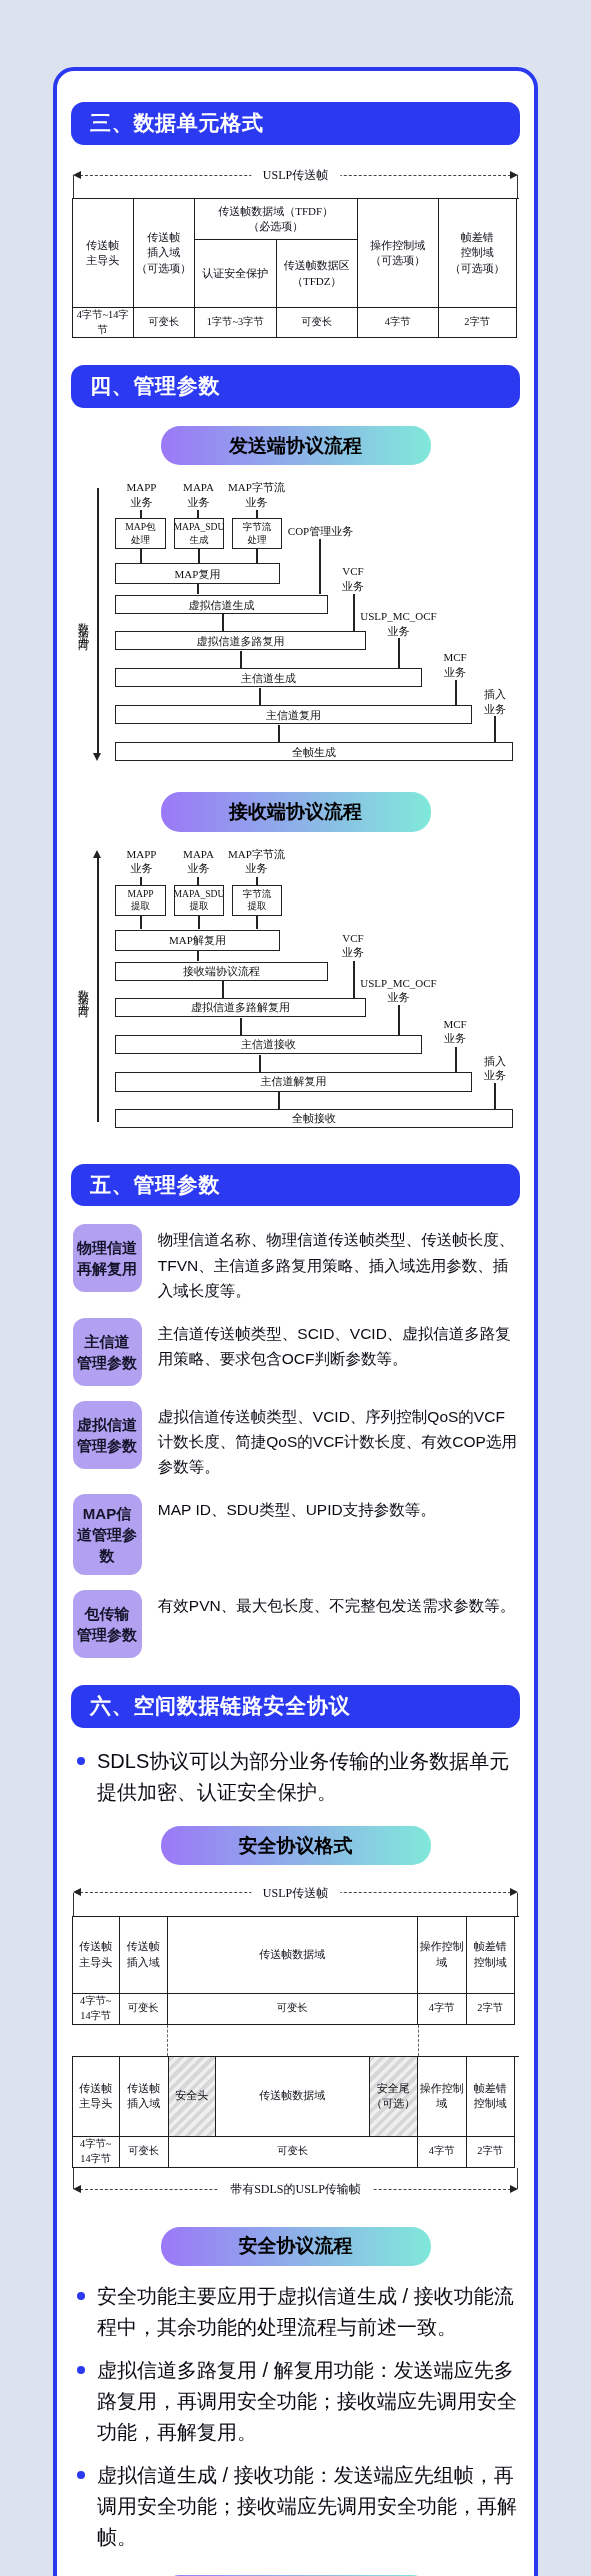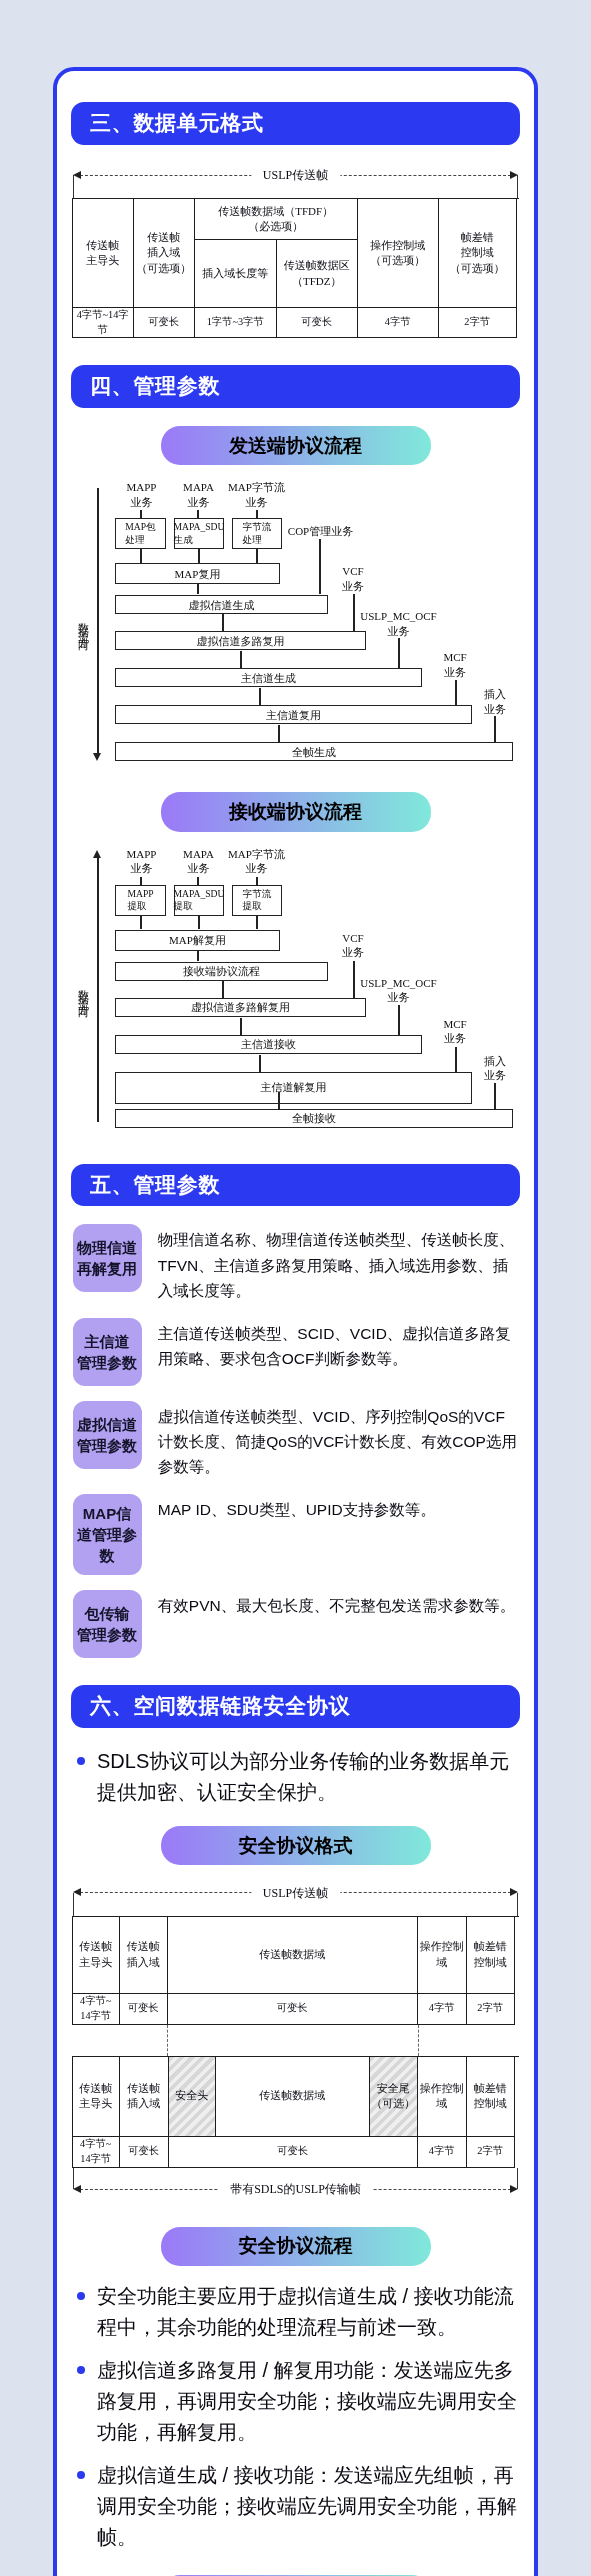--- a/index.html
+++ b/index.html
@@ -60,21 +60,21 @@
   .rs2{grid-row:span 2;} .cs2{grid-column:span 2;} .cs3{grid-column:3 / span 3;}
   .hatch{background:repeating-linear-gradient(135deg,#d7d7d7 0 3.7px,#efefef 3.7px 7.4px);}
   .gapv{position:relative; height:31px; margin:0 0.7px;}
   .gapv span{position:absolute; top:0; height:31px; border-left:1.5px dashed #666;}
   
   .flow{position:relative; height:290px; margin:6px 0 22px;
     font-family:"Liberation Serif","DejaVu Serif",serif; color:#111;}
   .fbox{
     position:absolute; border:1.5px solid #222; background:#fff;
     display:flex; align-items:center; justify-content:center;
-    text-align:left; font-size:11px; line-height:1.3; white-space:pre-line;
+    text-align:center; font-size:11px; line-height:1.3; white-space:pre-line;
     box-sizing:border-box;
   }
   .fbox.sm{font-size:9.6px;}
   .vl{position:absolute; width:1.5px; background:#222;}
   .flab{position:absolute; text-align:center; font-size:11px; line-height:1.3; white-space:pre-line;}
   .axl{position:absolute; left:26px; width:1.5px; background:#222; top:7.4px; height:268px;}
   .axarrow{position:absolute; left:22px; width:0; height:0;
     border-left:4.4px solid transparent; border-right:4.4px solid transparent;}
   .axarrow.down{top:273px; border-top:8.1px solid #222;}
   .axarrow.up{top:3px; border-bottom:8.1px solid #222;}
@@ -116,21 +116,21 @@
       <div class="tc rs2">传送帧
 插入域
 （可选项）</div>
       <div class="tc cs2">传送帧数据域（TFDF）
 （必选项）</div>
       <div class="tc rs2">操作控制域
 （可选项）</div>
       <div class="tc rs2">帧差错
 控制域
 （可选项）</div>
-      <div class="tc">插入域长度等</div>
+      <div class="tc">认证安全保护</div>
       <div class="tc">传送帧数据区
 （TFDZ）</div>
       <div class="tc sz">4字节~14字节</div>
       <div class="tc sz">可变长</div>
       <div class="tc sz">1字节~3字节</div>
       <div class="tc sz">可变长</div>
       <div class="tc sz">4字节</div>
       <div class="tc sz">2字节</div>
     </div>
   </div>
@@ -238,21 +238,21 @@
     <div class="flab" style="left:283px;top:129px;width:89px">USLP_MC_OCF
 业务</div>
     <div class="vl" style="left:327px;top:158px;height:30px"></div>
     <div class="vl" style="left:169px;top:171px;height:18px"></div>
     <div class="fbox" style="left:44px;top:188px;width:307px;height:19px">主信道接收</div>
 
     <div class="flab" style="left:365px;top:170px;width:38px">MCF
 业务</div>
     <div class="vl" style="left:384px;top:200px;height:26px"></div>
     <div class="vl" style="left:188px;top:208px;height:18px"></div>
-    <div class="fbox" style="left:44px;top:225px;width:357px;height:32px">主信道解复用</div>
+    <div class="fbox" style="left:44px;top:225px;width:357px;height:20px">主信道解复用</div>
 
     <div class="flab" style="left:405px;top:207px;width:38px">插入
 业务</div>
     <div class="vl" style="left:423px;top:236px;height:26px"></div>
     <div class="vl" style="left:207px;top:245px;height:18px"></div>
     <div class="fbox" style="left:44px;top:262px;width:398px;height:19px">全帧接收</div>
   </div>
 
   <div class="sech" style="margin-top:27px">五、管理参数</div>
 

